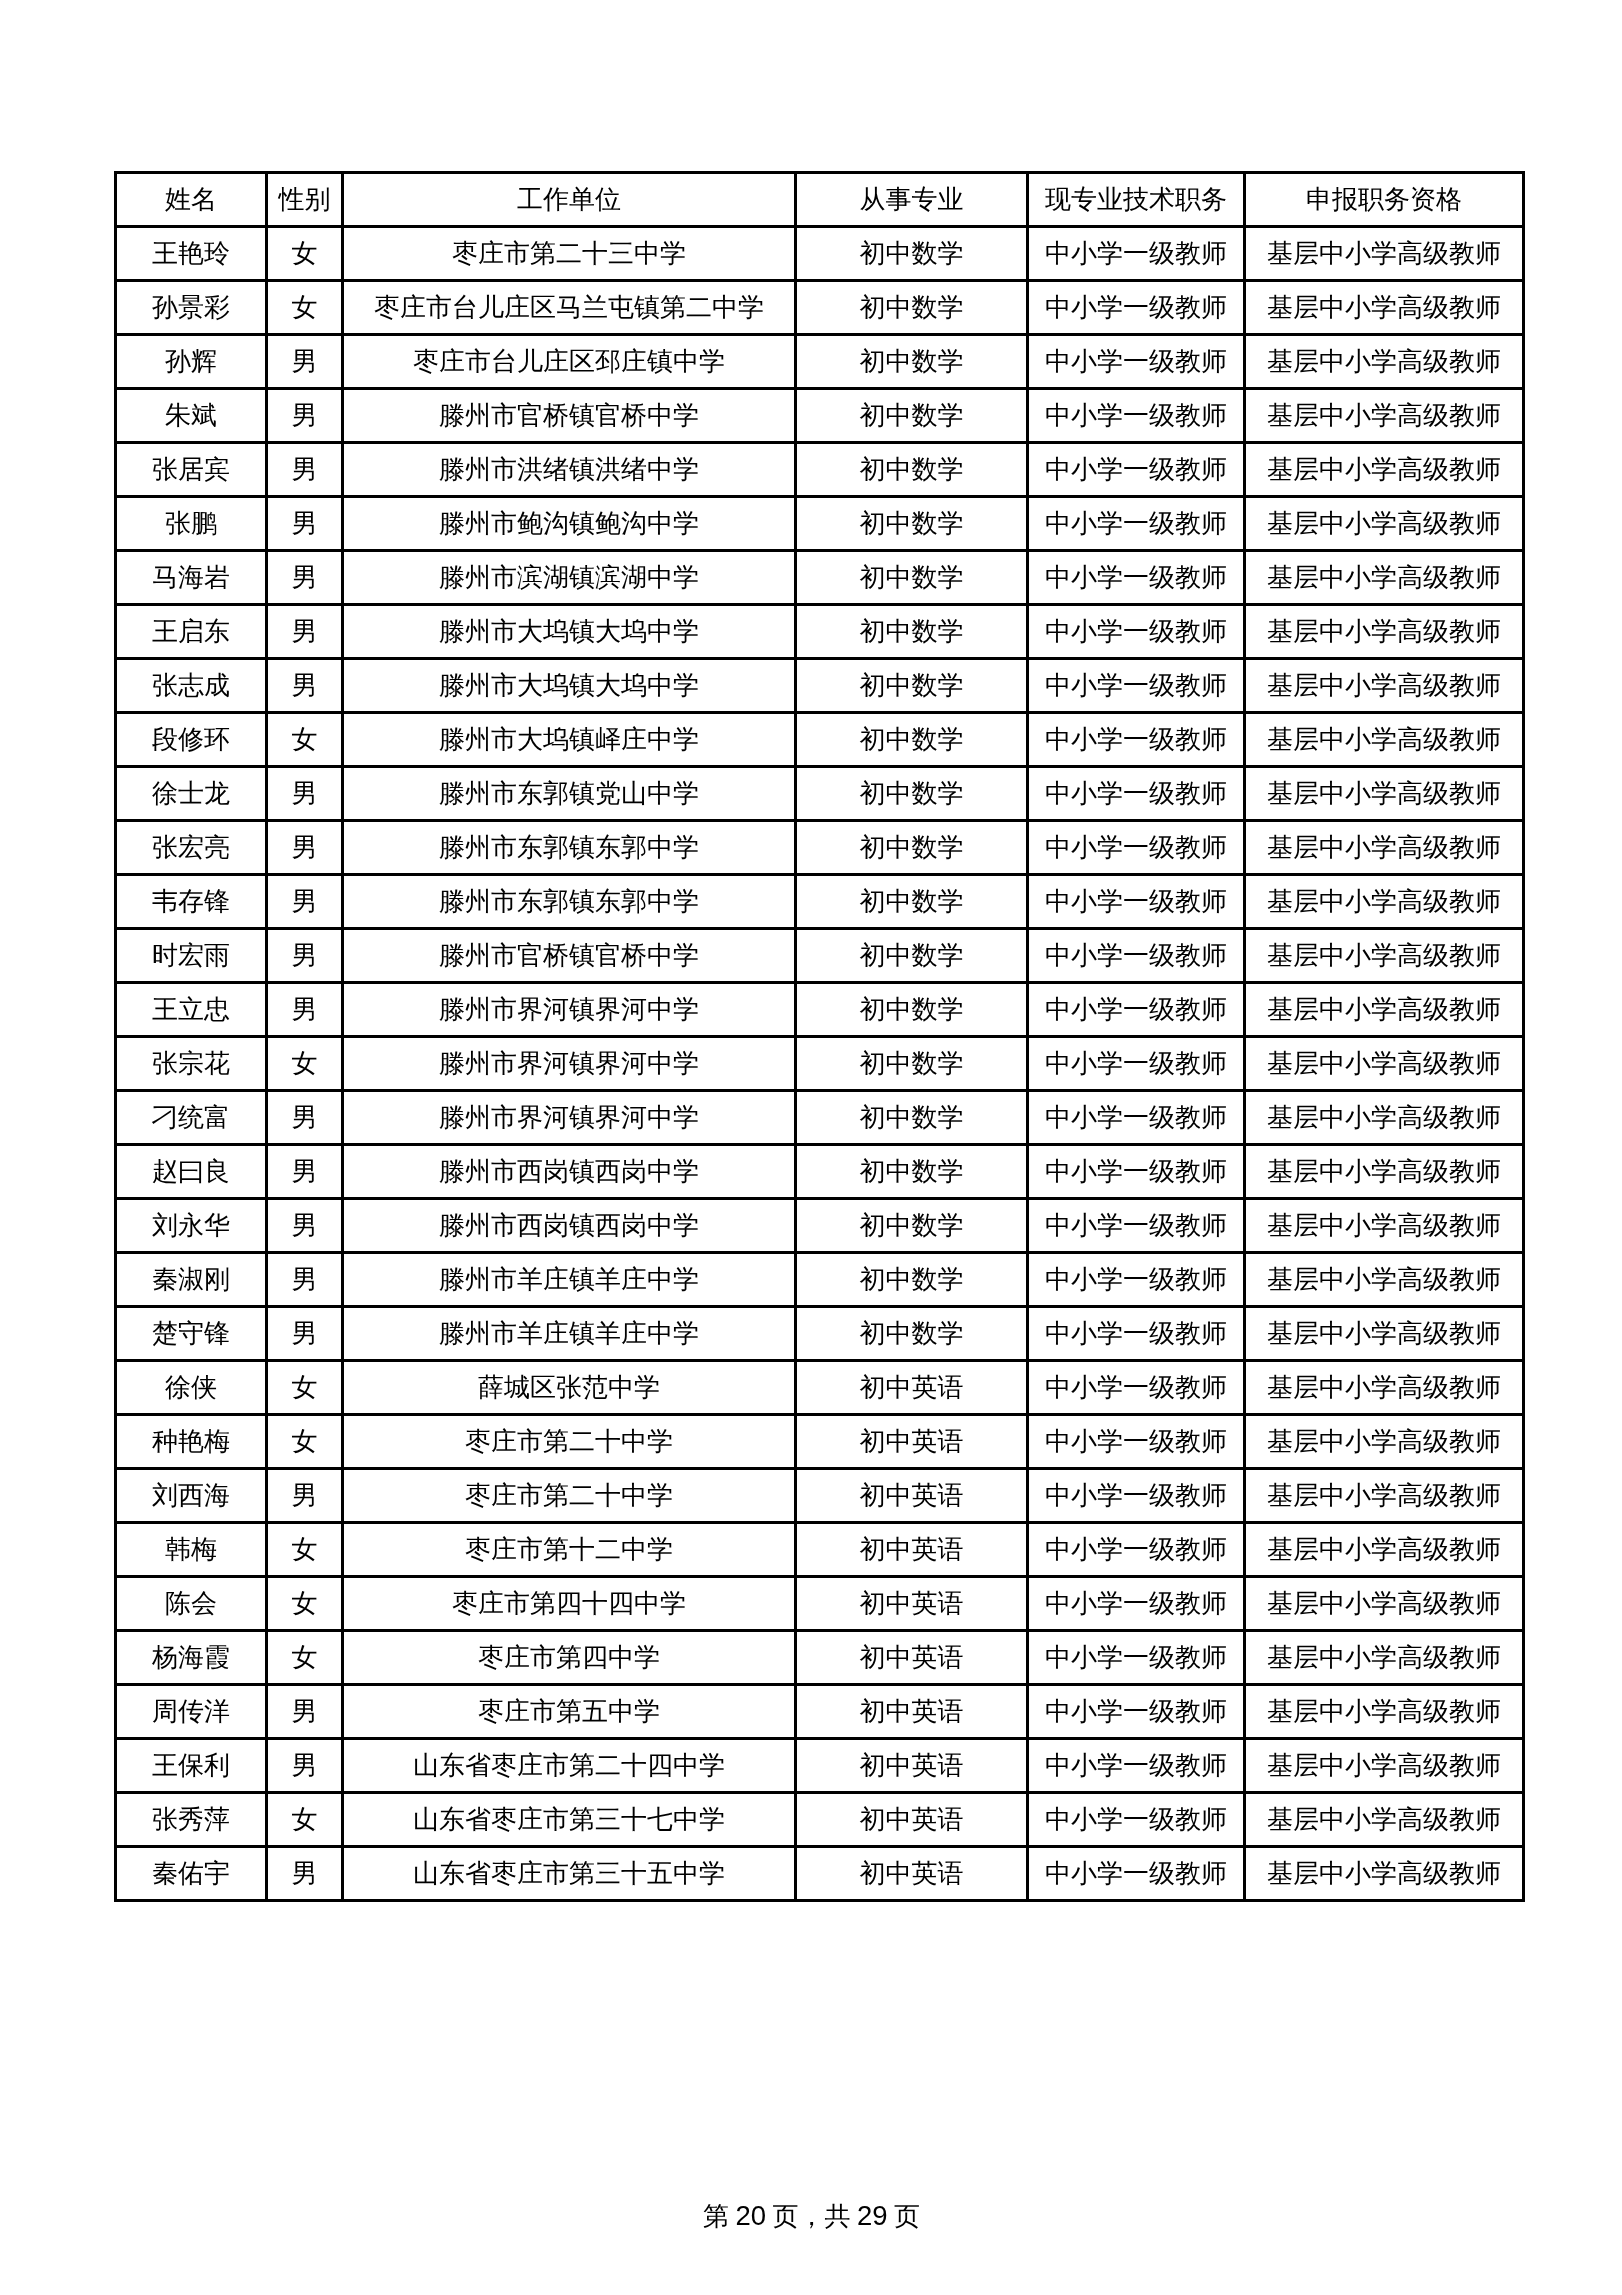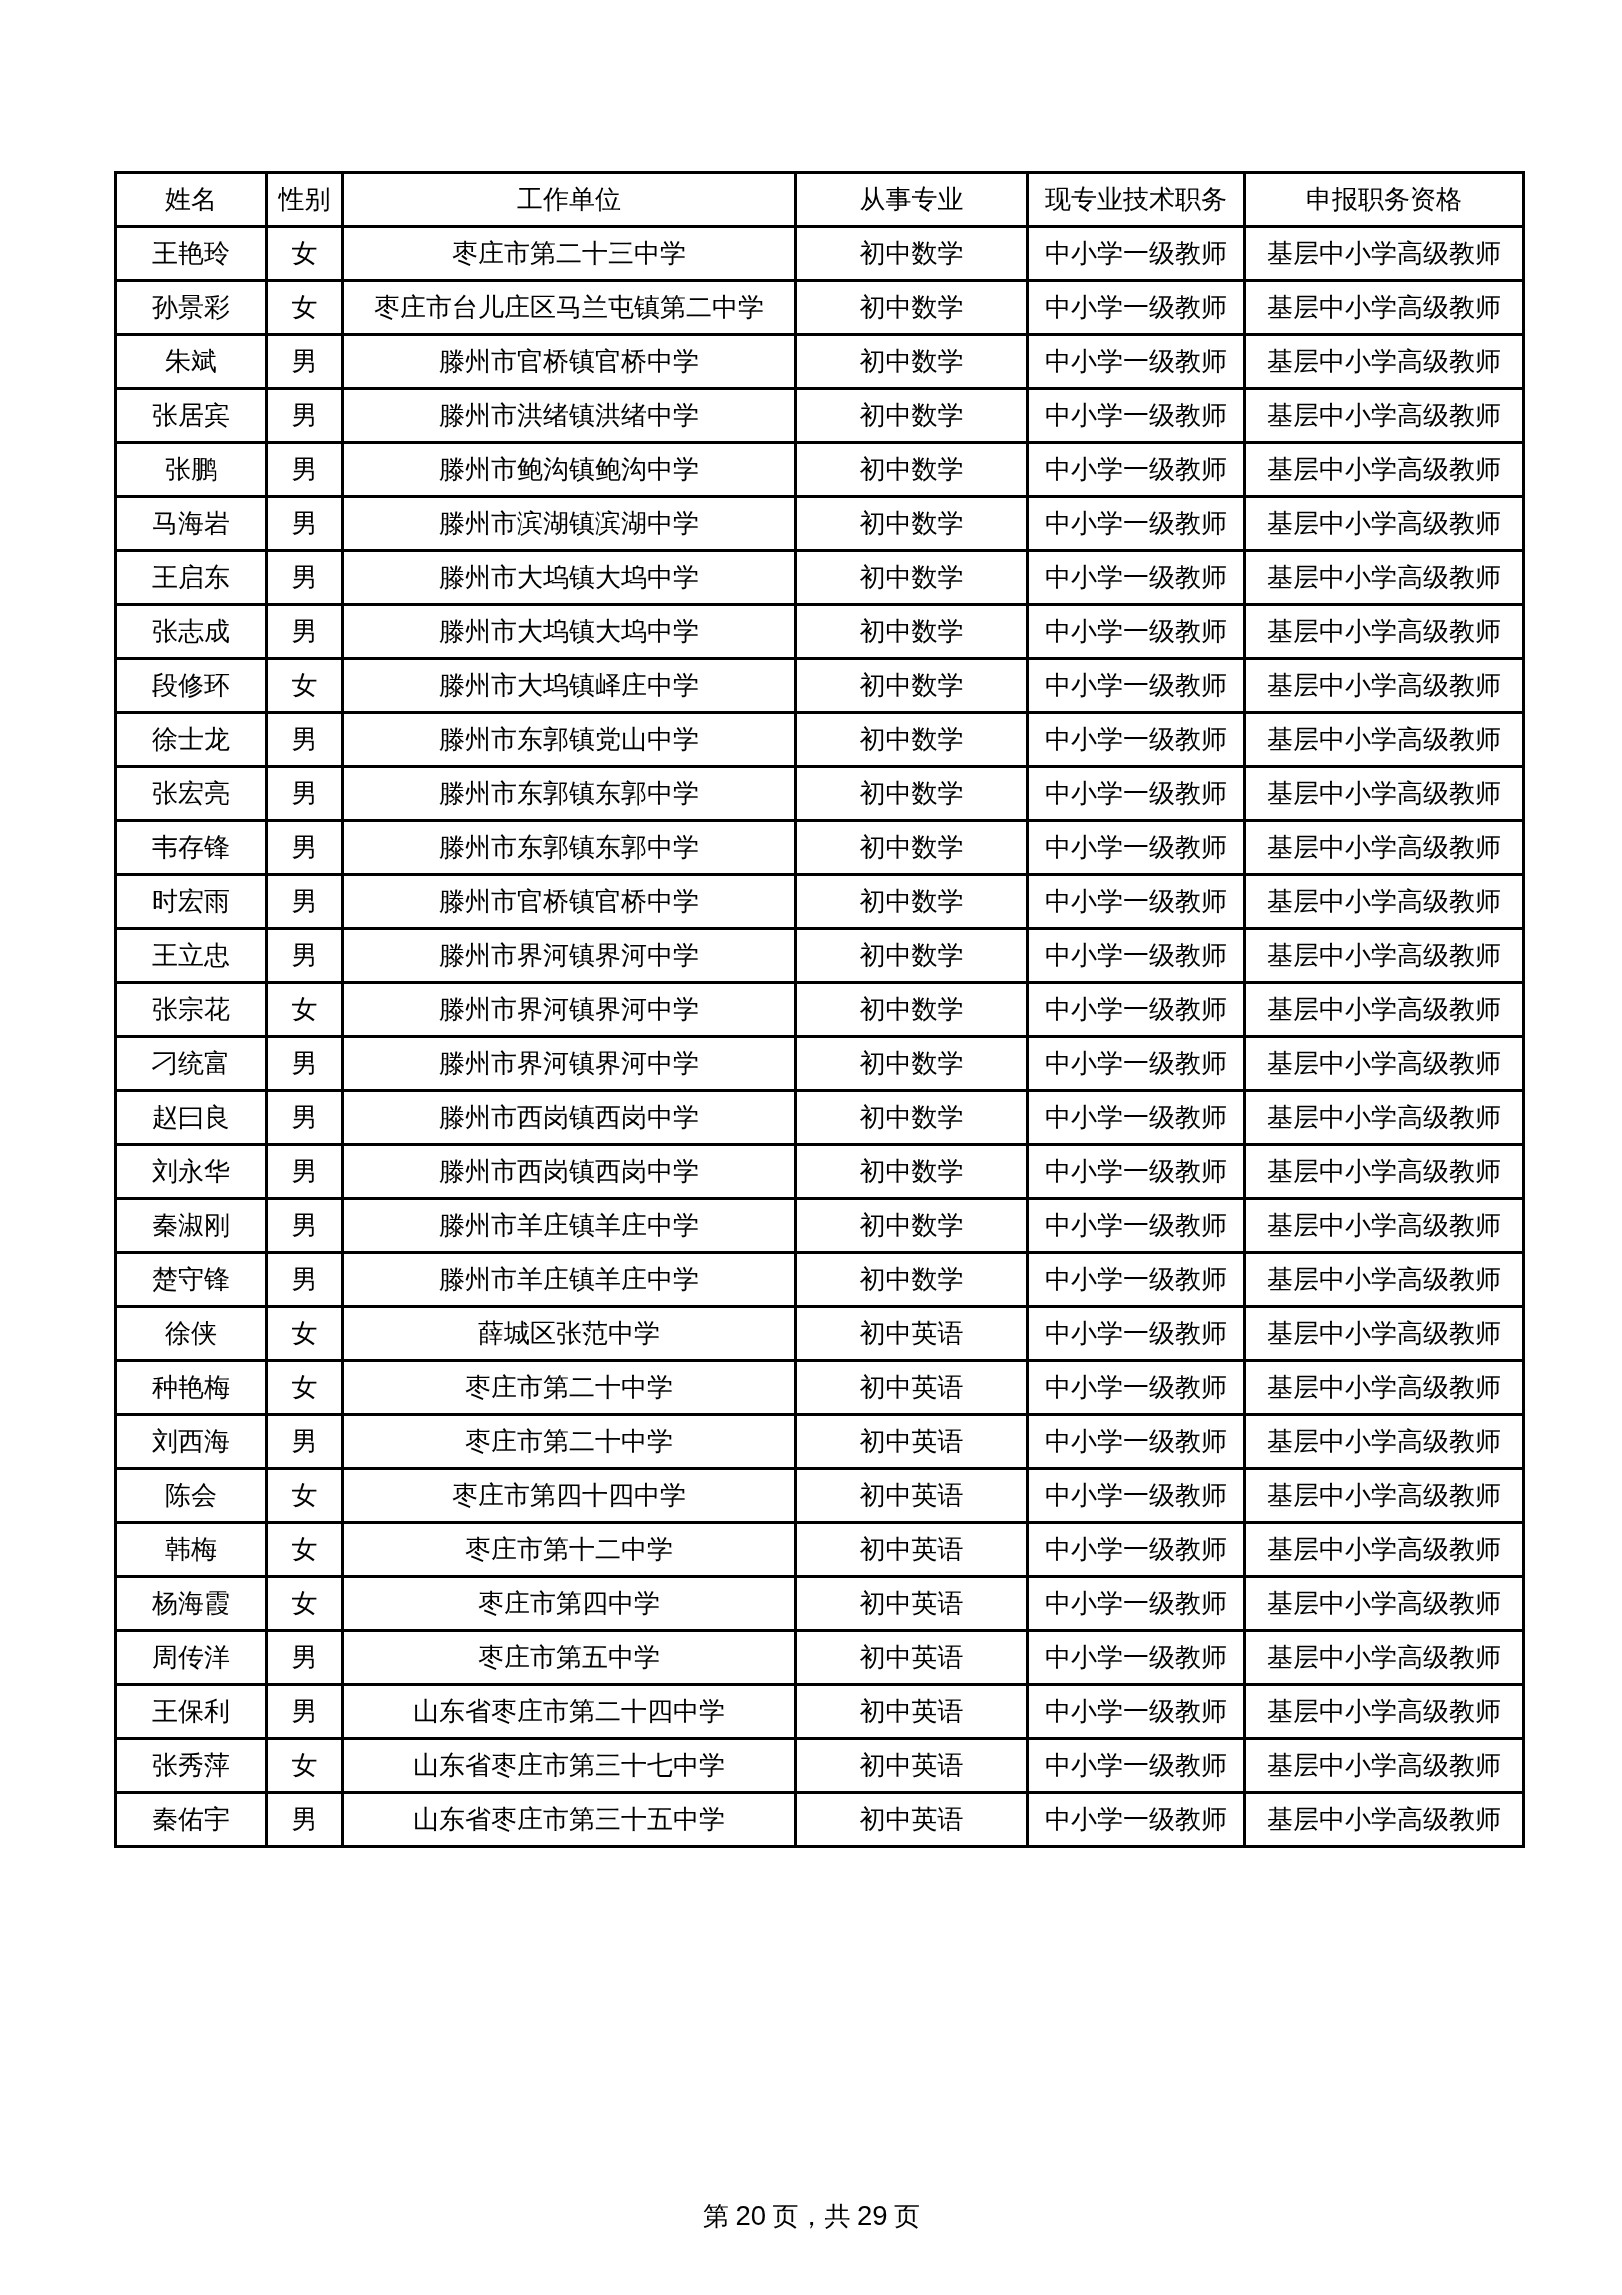--- a/index.html
+++ b/index.html
@@ -70,20 +70,28 @@
         </tr>
         <tr>
           <td>孙景彩</td>
           <td>女</td>
           <td>枣庄市台儿庄区马兰屯镇第二中学</td>
           <td>初中数学</td>
           <td>中小学一级教师</td>
           <td>基层中小学高级教师</td>
         </tr>
         <tr>
+          <td>孙辉</td>
+          <td>男</td>
+          <td>枣庄市台儿庄区邳庄镇中学</td>
+          <td>初中数学</td>
+          <td>中小学一级教师</td>
+          <td>基层中小学高级教师</td>
+        </tr>
+        <tr>
           <td>朱斌</td>
           <td>男</td>
           <td>滕州市官桥镇官桥中学</td>
           <td>初中数学</td>
           <td>中小学一级教师</td>
           <td>基层中小学高级教师</td>
         </tr>
         <tr>
           <td>张居宾</td>
           <td>男</td>
@@ -238,31 +246,31 @@
         </tr>
         <tr>
           <td>刘西海</td>
           <td>男</td>
           <td>枣庄市第二十中学</td>
           <td>初中英语</td>
           <td>中小学一级教师</td>
           <td>基层中小学高级教师</td>
         </tr>
         <tr>
+          <td>韩梅</td>
+          <td>女</td>
+          <td>枣庄市第十二中学</td>
+          <td>初中英语</td>
+          <td>中小学一级教师</td>
+          <td>基层中小学高级教师</td>
+        </tr>
+        <tr>
           <td>陈会</td>
           <td>女</td>
           <td>枣庄市第四十四中学</td>
-          <td>初中英语</td>
-          <td>中小学一级教师</td>
-          <td>基层中小学高级教师</td>
-        </tr>
-        <tr>
-          <td>韩梅</td>
-          <td>女</td>
-          <td>枣庄市第十二中学</td>
           <td>初中英语</td>
           <td>中小学一级教师</td>
           <td>基层中小学高级教师</td>
         </tr>
         <tr>
           <td>杨海霞</td>
           <td>女</td>
           <td>枣庄市第四中学</td>
           <td>初中英语</td>
           <td>中小学一级教师</td>

